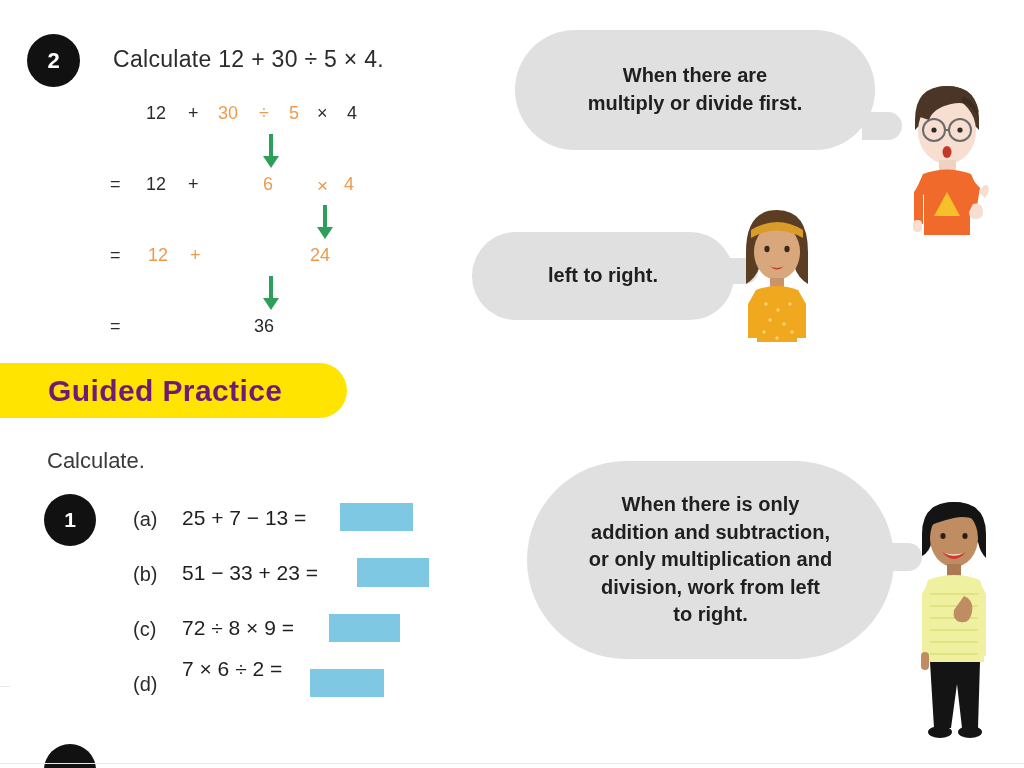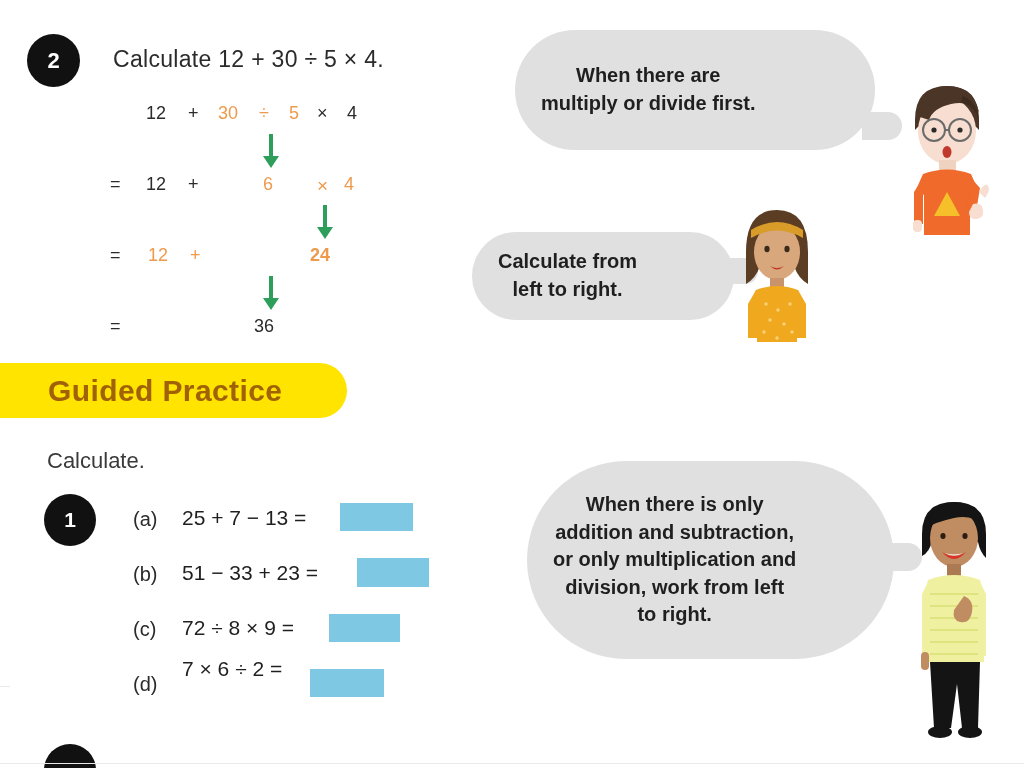--- a/index.html
+++ b/index.html
@@ -45,35 +45,35 @@
 
   
   .banner {
     position: absolute;
     background: #ffe400;
     border-top-right-radius: 28px;
     border-bottom-right-radius: 28px;
     display: flex; align-items: center;
   }
   .banner-label {
-    font-size: 30px; font-weight: bold; color: #a16207; letter-spacing: .4px;
+    font-size: 30px; font-weight: bold; color: #701a75; letter-spacing: .4px;
   }
   .calc-label { position:absolute; font-size: 22px; color:#3a3a3a; }
 
   
   .q-letter { position:absolute; font-size: 20px; color:#2b2b2b; }
   .q-expr   { position:absolute; font-size: 21px; color:#1f1f1f; white-space:nowrap; }
   .ansbox   { position:absolute; background:#7ec8e3; }
 
   
   .bubble {
     position: absolute;
     background: #e0e0e0;
     border-radius: 90px;
-    display:flex; align-items:center; justify-content:flex-start;
+    display:flex; align-items:center; justify-content:center;
     text-align:center;
     color:#1f1f1f;
     padding: 10px 26px;
   }
   .bubble-text { font-size: 20px; line-height: 1.38; font-weight: 600; }
   .tail {
     position:absolute; width: 34px; height: 26px;
     background:#e0e0e0;
     border-radius: 0 14px 14px 0;
   }
@@ -112,21 +112,21 @@
   <div class="tok orange" style="left:344px; top:174px;">4</div>
 
   <div class="arrow" style="left:315px; top:205px; width:20px; height:34px;">
     <div class="shaft" style="height:24px;"></div>
     <div class="head"></div>
   </div>
 
   <div class="tok dark" style="left:110px; top:245px;">=</div>
   <div class="tok orange" style="left:148px; top:245px;">12</div>
   <div class="tok orange" style="left:190px; top:245px;">+</div>
-  <div class="tok orange" style="left:310px; top:245px;font-weight:bold;">24</div>
+  <div class="tok orange" style="left:310px; top:245px;">24</div>
 
   <div class="arrow" style="left:261px; top:276px; width:20px; height:34px;">
     <div class="shaft" style="height:24px;"></div>
     <div class="head"></div>
   </div>
 
   <div class="tok dark" style="left:110px; top:316px;">=</div>
   <div class="tok dark" style="left:254px; top:316px;">36</div>
 
   <div class="banner" style="left:0px; top:363px; width:347px; height:55px; padding-left:48px;">
@@ -161,21 +161,20 @@
   <div class="bubble" style="left:515px; top:30px; width:360px; height:120px;">
     <div class="bubble-text">
       <div>When there are</div>
       <div>multiply or divide first.</div>
     </div>
   </div>
   <div class="tail" style="left:862px; top:112px; width:40px; height:28px;"></div>
 
   <div class="bubble" style="left:472px; top:232px; width:262px; height:88px; border-radius:70px;">
     <div class="bubble-text">
-      <div>Calculate from</div>
       <div>left to right.</div>
     </div>
   </div>
   <div class="tail" style="left:722px; top:258px; width:36px; height:26px;"></div>
 
   <div class="bubble" style="left:527px; top:452px; width:367px; height:198px; border-radius:100px;margin-top:9px;">
     <div class="bubble-text">
       <div>When there is only</div>
       <div>addition and subtraction,</div>
       <div>or only multiplication and</div>

